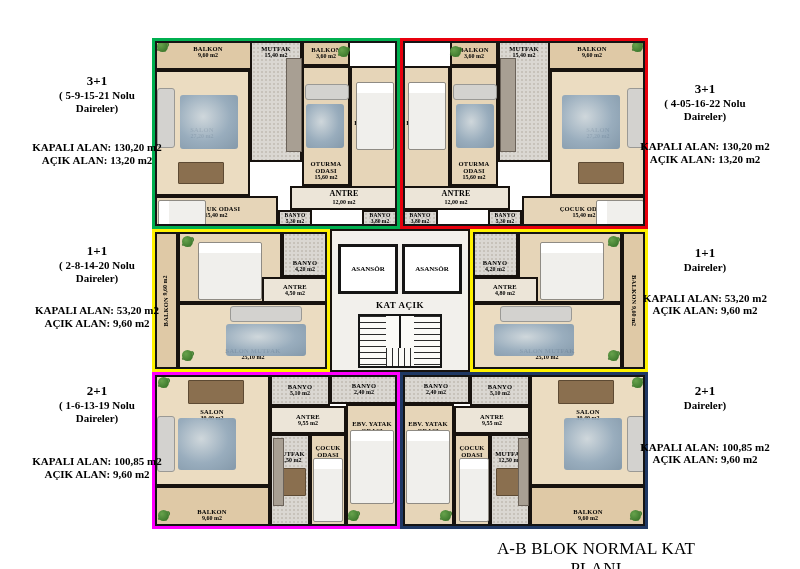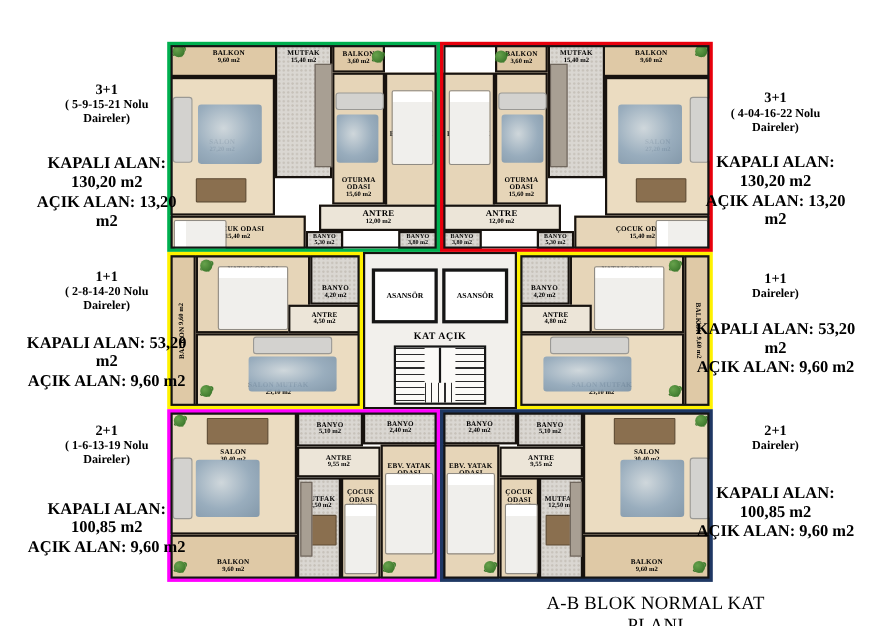--- a/index.html
+++ b/index.html
@@ -4,21 +4,21 @@
 <style>
   html,body{margin:0;padding:0;background:#ffffff;}
   .canvas{
     position:relative;width:800px;height:569px;background:#ffffff;overflow:hidden;
     font-family:"Liberation Serif","DejaVu Serif",serif;color:#000;
   }
   
   .legend-group{position:absolute;text-align:center;font-weight:bold;z-index:7;line-height:1.15;}
   .lg-type{font-size:13px;}
   .lg-units{font-size:11px;}
-  .lg-area{font-size:15px;}
+  .lg-area{font-size:11px;}
   
   .room{
     position:absolute;box-sizing:border-box;border:2px solid #17120e;z-index:1;
     display:flex;flex-direction:column;align-items:center;justify-content:center;
     text-align:center;line-height:1.08;overflow:visible;
   }
   .rname{font-weight:bold;font-size:6.5px;letter-spacing:.2px;z-index:3;}
   .rarea{font-weight:bold;font-size:6px;z-index:3;}
   .floor-wood{background:#e6d5b8;}
   .floor-salon{background:#ebdcc1;}
@@ -76,21 +76,21 @@
   <div class="legend-group" style="left:22px;top:384px;width:150px">
     <div class="lg-type">2+1</div>
     <div class="lg-units">( 1-6-13-19 Nolu</div>
     <div class="lg-units">Daireler)</div>
     <div class="lg-area" style="margin-top:31px">KAPALI ALAN: 100,85 m2</div>
     <div class="lg-area">AÇIK ALAN: 9,60 m2</div>
   </div>
 
   <div class="legend-group" style="left:630px;top:82px;width:150px">
     <div class="lg-type">3+1</div>
-    <div class="lg-units">( 4-04-16-22 Nolu</div>
+    <div class="lg-units">( 4-05-16-22 Nolu</div>
     <div class="lg-units">Daireler)</div>
     <div class="lg-area" style="margin-top:18px">KAPALI ALAN: 130,20 m2</div>
     <div class="lg-area">AÇIK ALAN: 13,20 m2</div>
   </div>
   <div class="legend-group" style="left:630px;top:246px;width:150px">
     <div class="lg-type">1+1</div>
     <div class="lg-units">Daireler)</div>
     <div class="lg-area" style="margin-top:18px">KAPALI ALAN: 53,20 m2</div>
     <div class="lg-area">AÇIK ALAN: 9,60 m2</div>
   </div>

